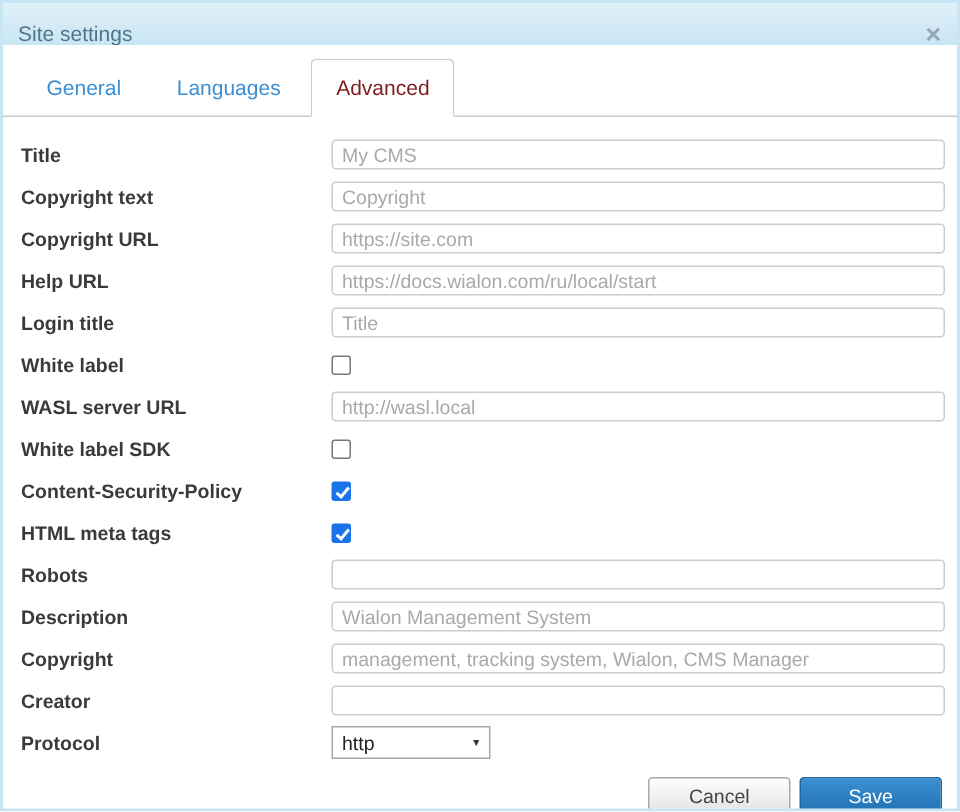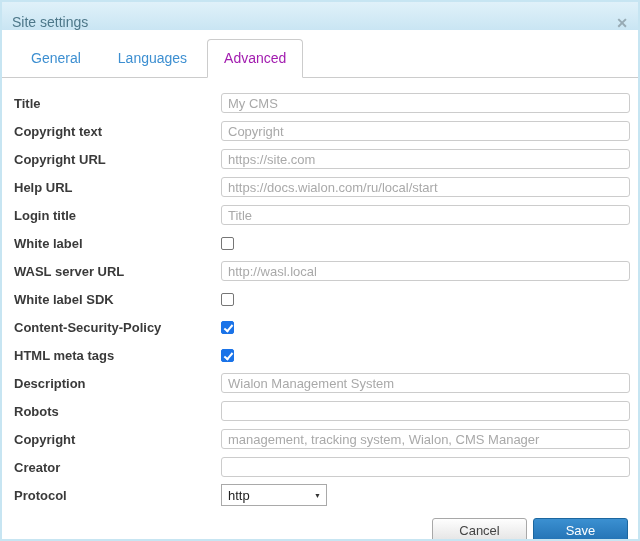--- a/index.html
+++ b/index.html
@@ -45,21 +45,21 @@
     color: var(--accent);
     cursor: pointer;
     margin-right: 3px;
     border: 1px solid transparent;
     border-bottom: none;
   }
   .tab.active {
     border: 1px solid #ccc;
     border-bottom: 1px solid #fff;
     border-radius: 4px 4px 0 0;
-    color: #a21caf;
+    color: #7f1d1d;
     background: #fff;
     margin-bottom: -1px;
   }
   .form {
     padding: 15px 8px 0 12px;
     flex: 1 1 auto;
   }
   .row {
     display: flex; align-items: center;
     height: 20px;
@@ -183,26 +183,26 @@
       </div>
       <div class="row">
         <span class="lbl">Content-Security-Policy</span>
         <span class="cb checked"></span>
       </div>
       <div class="row">
         <span class="lbl">HTML meta tags</span>
         <span class="cb checked"></span>
       </div>
       <div class="row">
+        <span class="lbl">Robots</span>
+        <input type="text" class="txt" style="">
+      </div>
+      <div class="row">
         <span class="lbl">Description</span>
         <input type="text" class="txt" placeholder="Wialon Management System" style="">
-      </div>
-      <div class="row">
-        <span class="lbl">Robots</span>
-        <input type="text" class="txt" style="">
       </div>
       <div class="row">
         <span class="lbl">Copyright</span>
         <input type="text" class="txt" placeholder="management, tracking system, Wialon, CMS Manager" style="">
       </div>
       <div class="row">
         <span class="lbl">Creator</span>
         <input type="text" class="txt" style="">
       </div>
       <div class="row">

